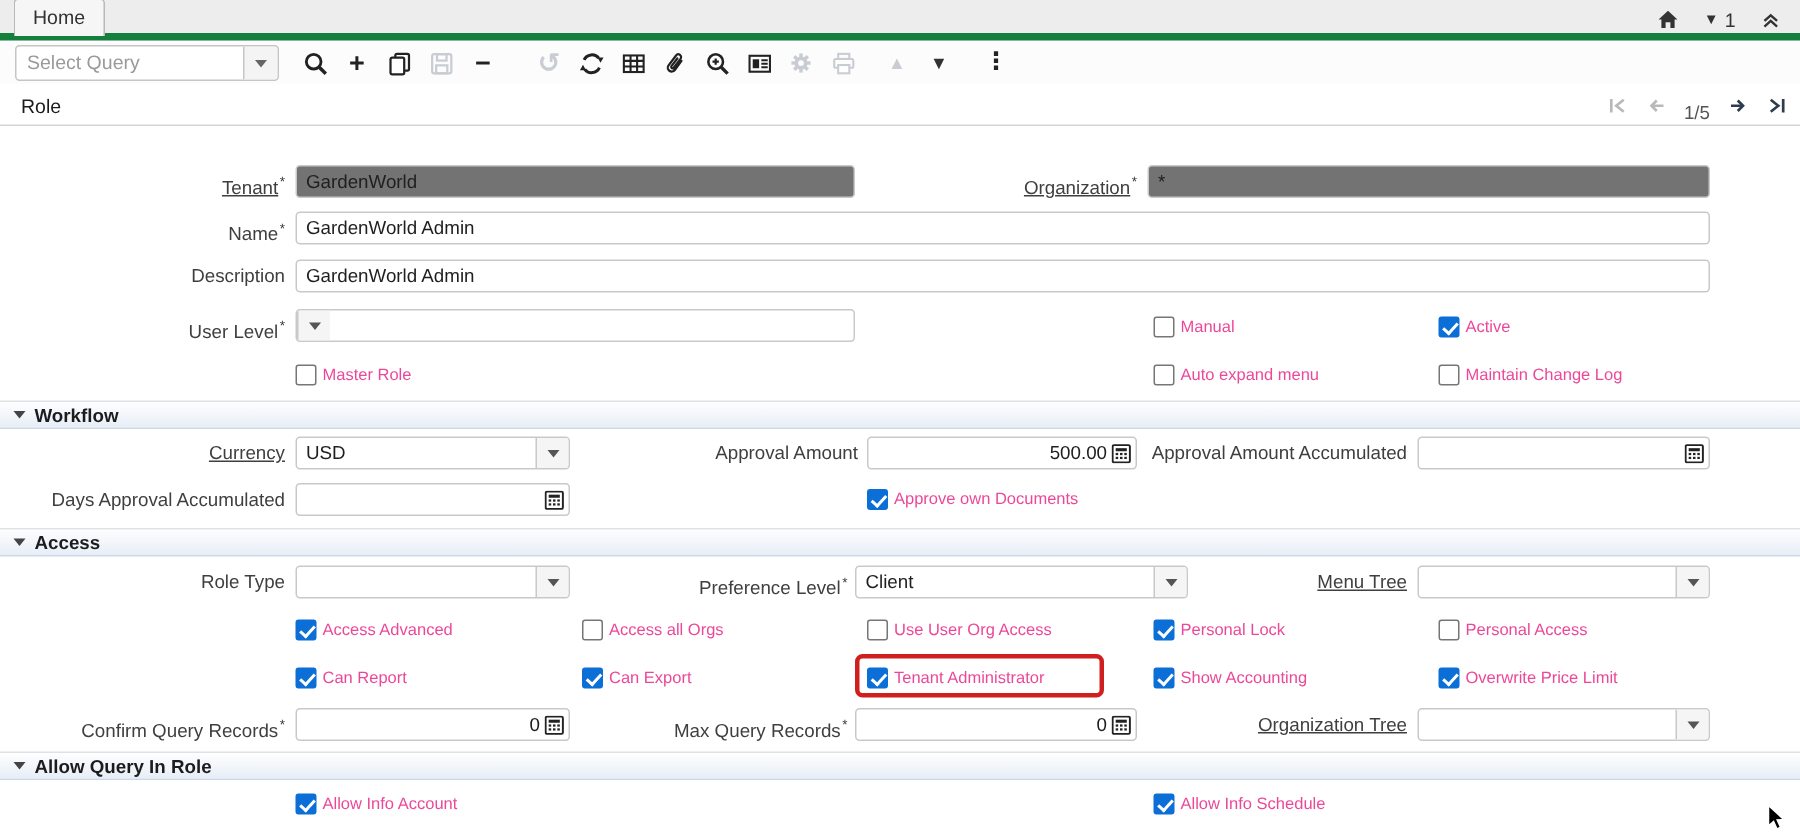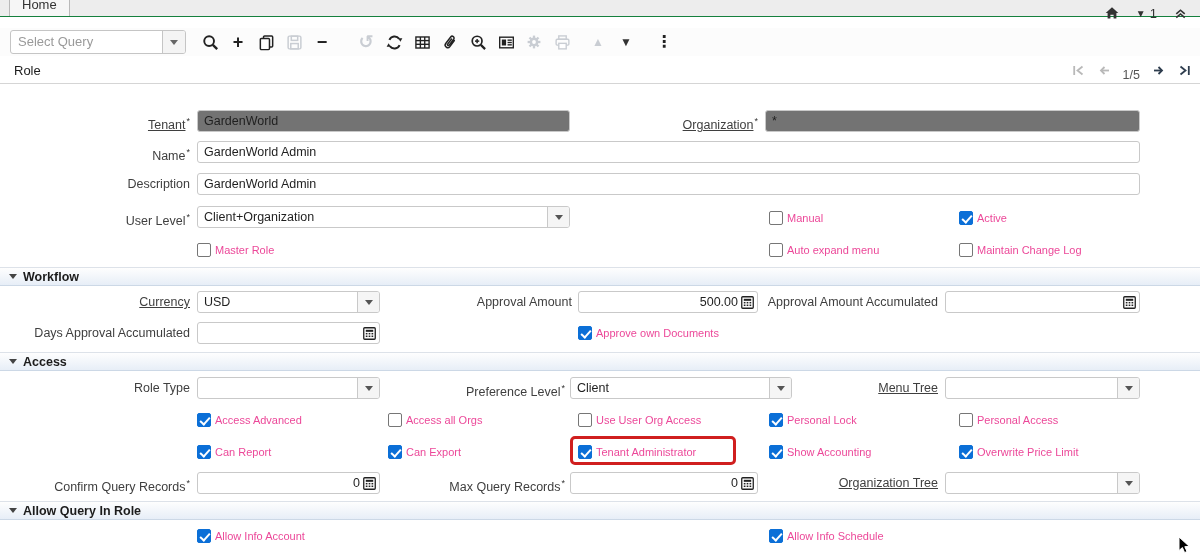--- a/index.html
+++ b/index.html
@@ -1,21 +1,21 @@
 <!DOCTYPE html>
 <html><head>
 <meta charset="utf-8">
 <style>
   *{box-sizing:border-box;margin:0;padding:0}
   html,body{width:1200px;height:558px}
   body{position:relative;font-family:"Liberation Sans","DejaVu Sans",sans-serif;background:#fff;overflow:hidden}
   .abs{position:absolute}
 
   
-  .tabbar{position:absolute;left:0;top:0;width:1200px;height:17px;background:#ededed;border-bottom:1px solid #15803d;display:flex;align-items:flex-end;z-index:5}
+  .tabbar{position:absolute;left:0;top:0;width:1200px;height:27px;background:#ededed;border-bottom:5px solid #15803d;display:flex;align-items:center;z-index:5}
   .tab{height:25px;display:flex;align-items:center;padding:0 12px;border:1px solid #b9b9b9;border-bottom:none;border-radius:3px 3px 0 0;margin-left:9px;font-size:13px;color:#333;background:#f6f6f6;cursor:pointer}
   .tab.active{background:#fff;font-weight:bold;height:27px;margin-bottom:-1px;color:#1c1c1c;z-index:6}
   .tab .close{margin-left:8px;font-weight:bold;color:#4a4a4a;font-size:14px;line-height:1}
   .topbar-right{position:absolute;right:12px;top:5px;display:flex;align-items:center;gap:16px;z-index:7}
   .winsel{display:flex;align-items:center;gap:4px;font-size:13px;color:#333;cursor:pointer}
   .winsel .caret{font-size:10px;color:#333}
 
   
   .toolbar{position:absolute;left:0;top:28px;width:1200px;height:28px;background:#fcfcfc;display:flex;align-items:center}
   .selectquery{margin-left:10px;width:176px;height:24px;border:1px solid #c5c5c5;border-radius:3px;display:flex;background:#fff;overflow:hidden}
@@ -233,21 +233,20 @@
     <span class="fv">GardenWorld Admin</span>
   </div>
 
 <div class="lbl" style="left:0;top:173px;width:190px"><span>Description</span></div>
 <div class="field" style="left:197px;top:173px;width:943px">
     <span class="fv">GardenWorld Admin</span>
   </div>
 
 <div class="lbl" style="left:0;top:206px;width:190px"><span>User Level</span><sup>*</sup></div>
 <div class="field" style="left:197px;top:206px;width:373px">
-    <span class="fv">Client+Organization</span>
     <span class="dd"></span>
   </div>
 <div class="cbrow" style="left:769px;top:210px">
     <span class="cb"></span>
     <span class="cbl">Manual</span>
   </div>
 <div class="cbrow" style="left:959px;top:210px">
     <span class="cb checked"></span>
     <span class="cbl">Active</span>
   </div>

